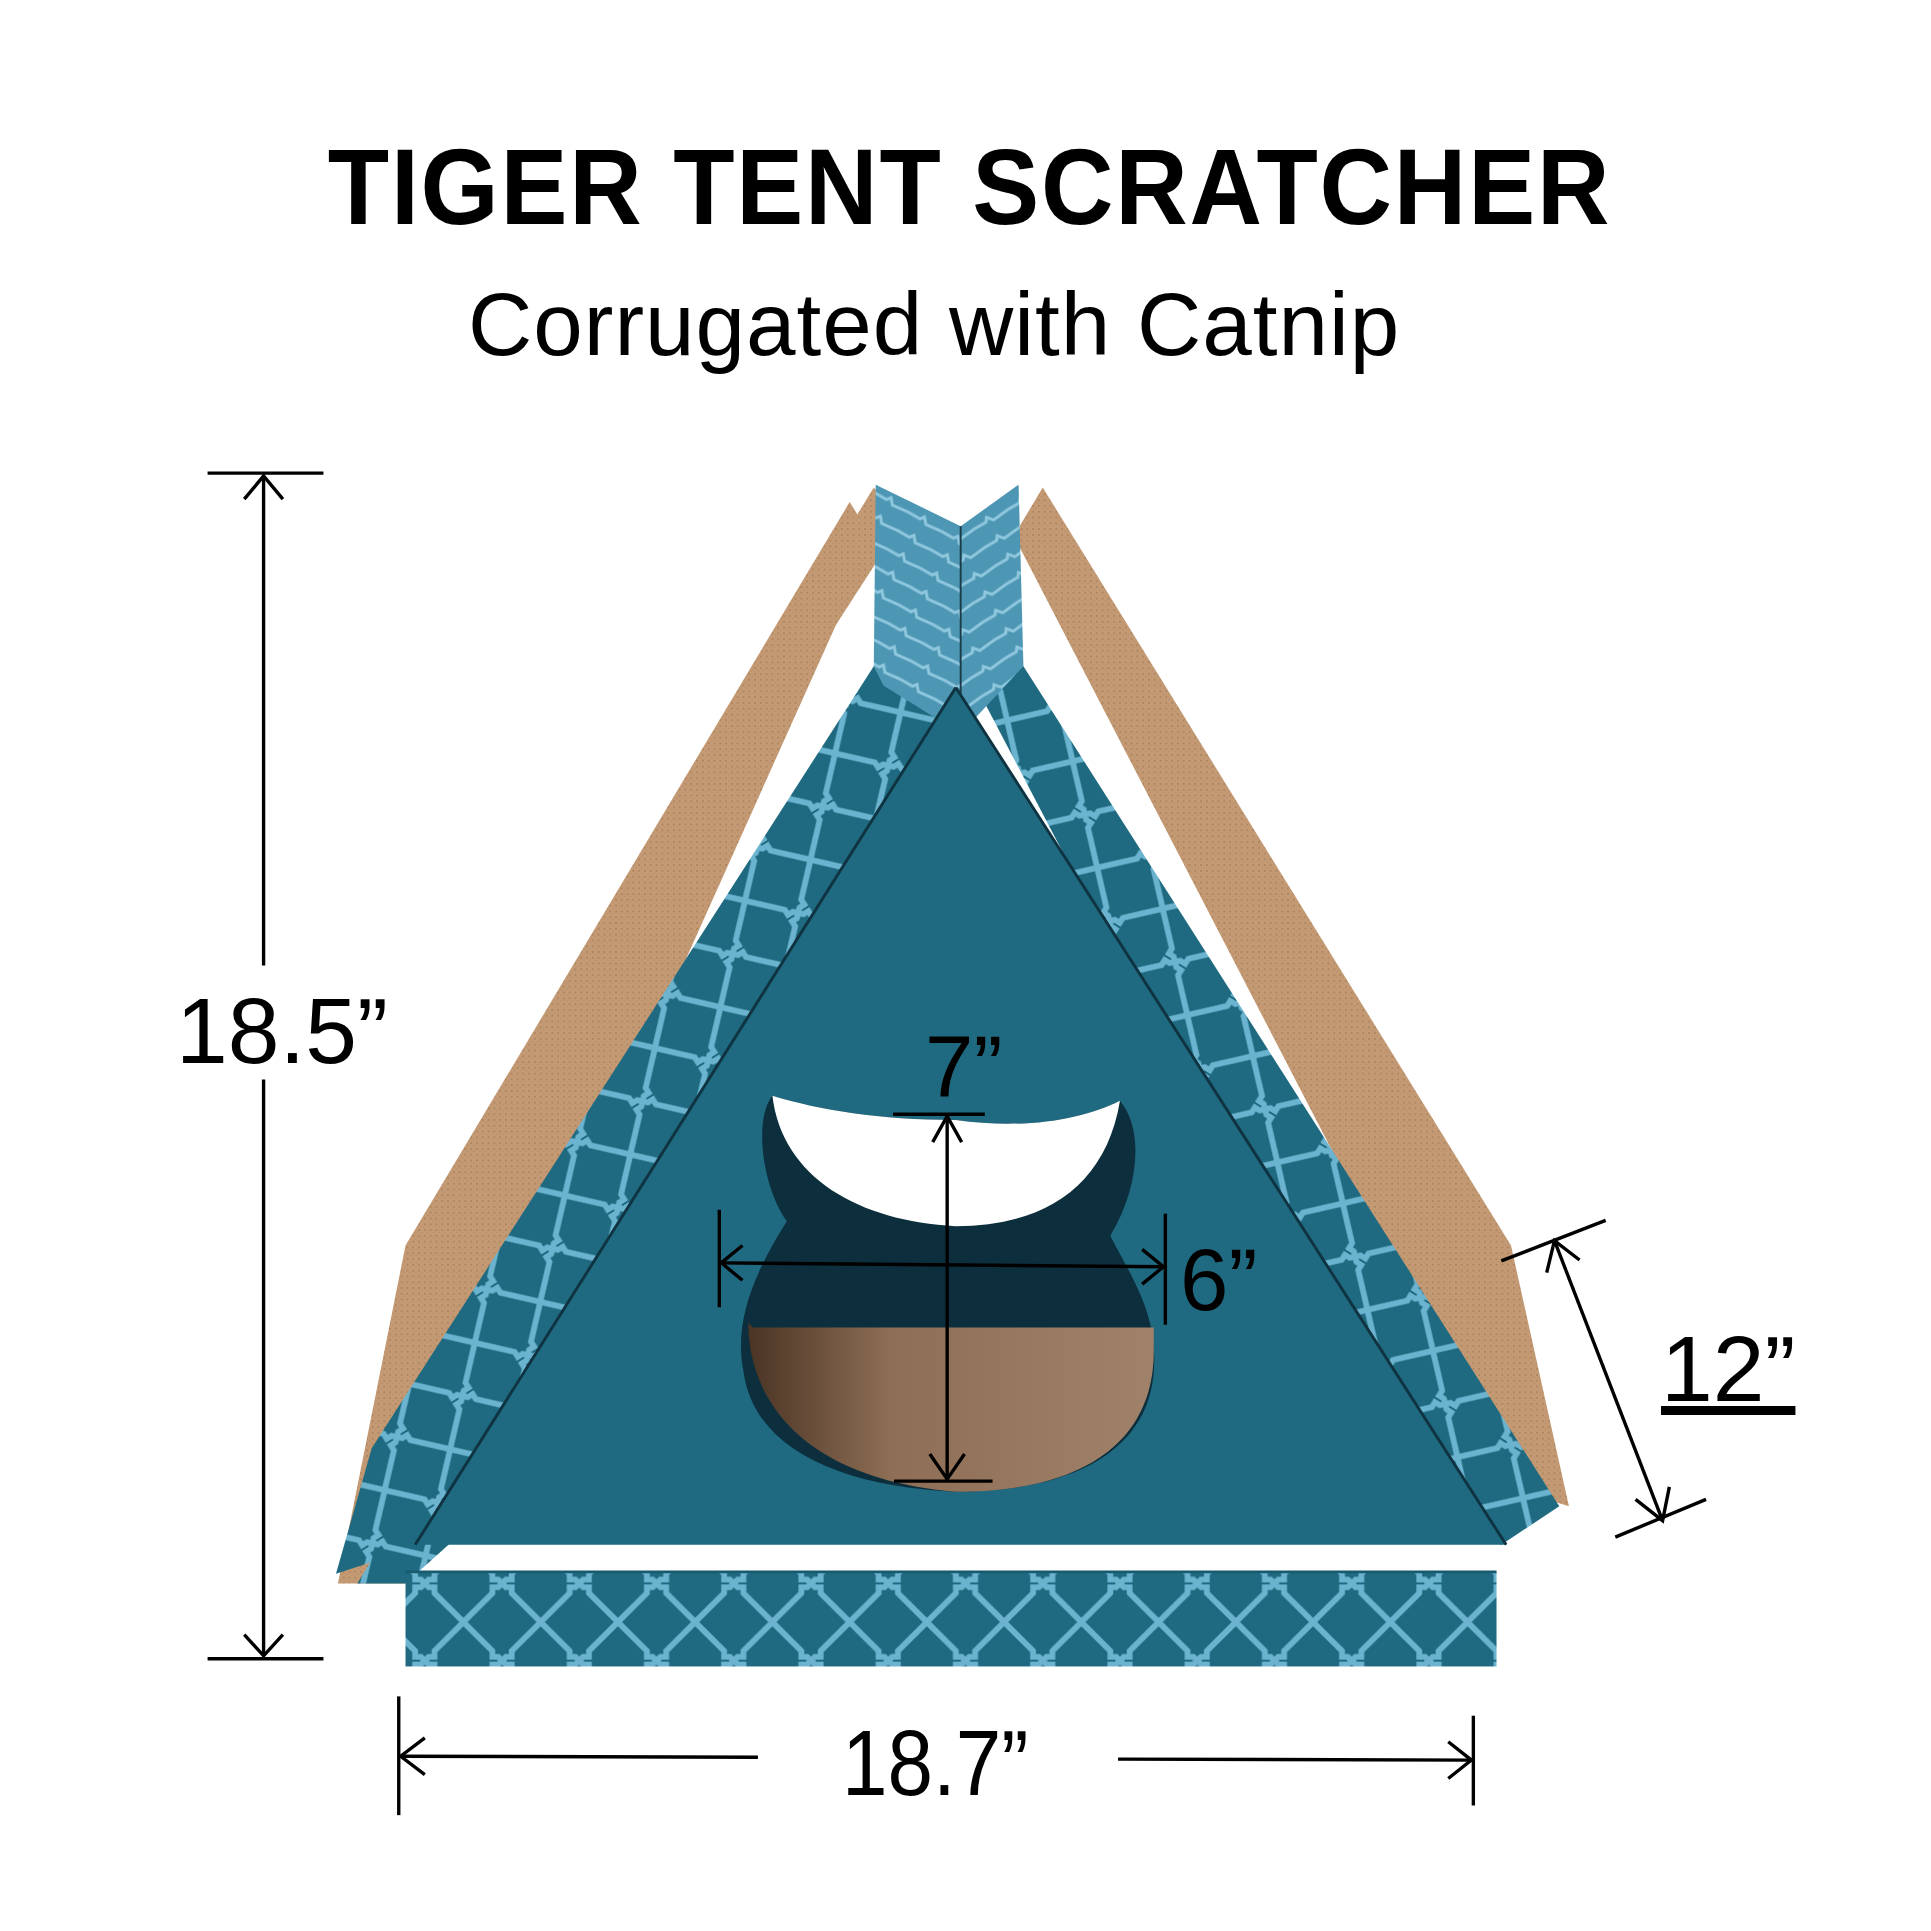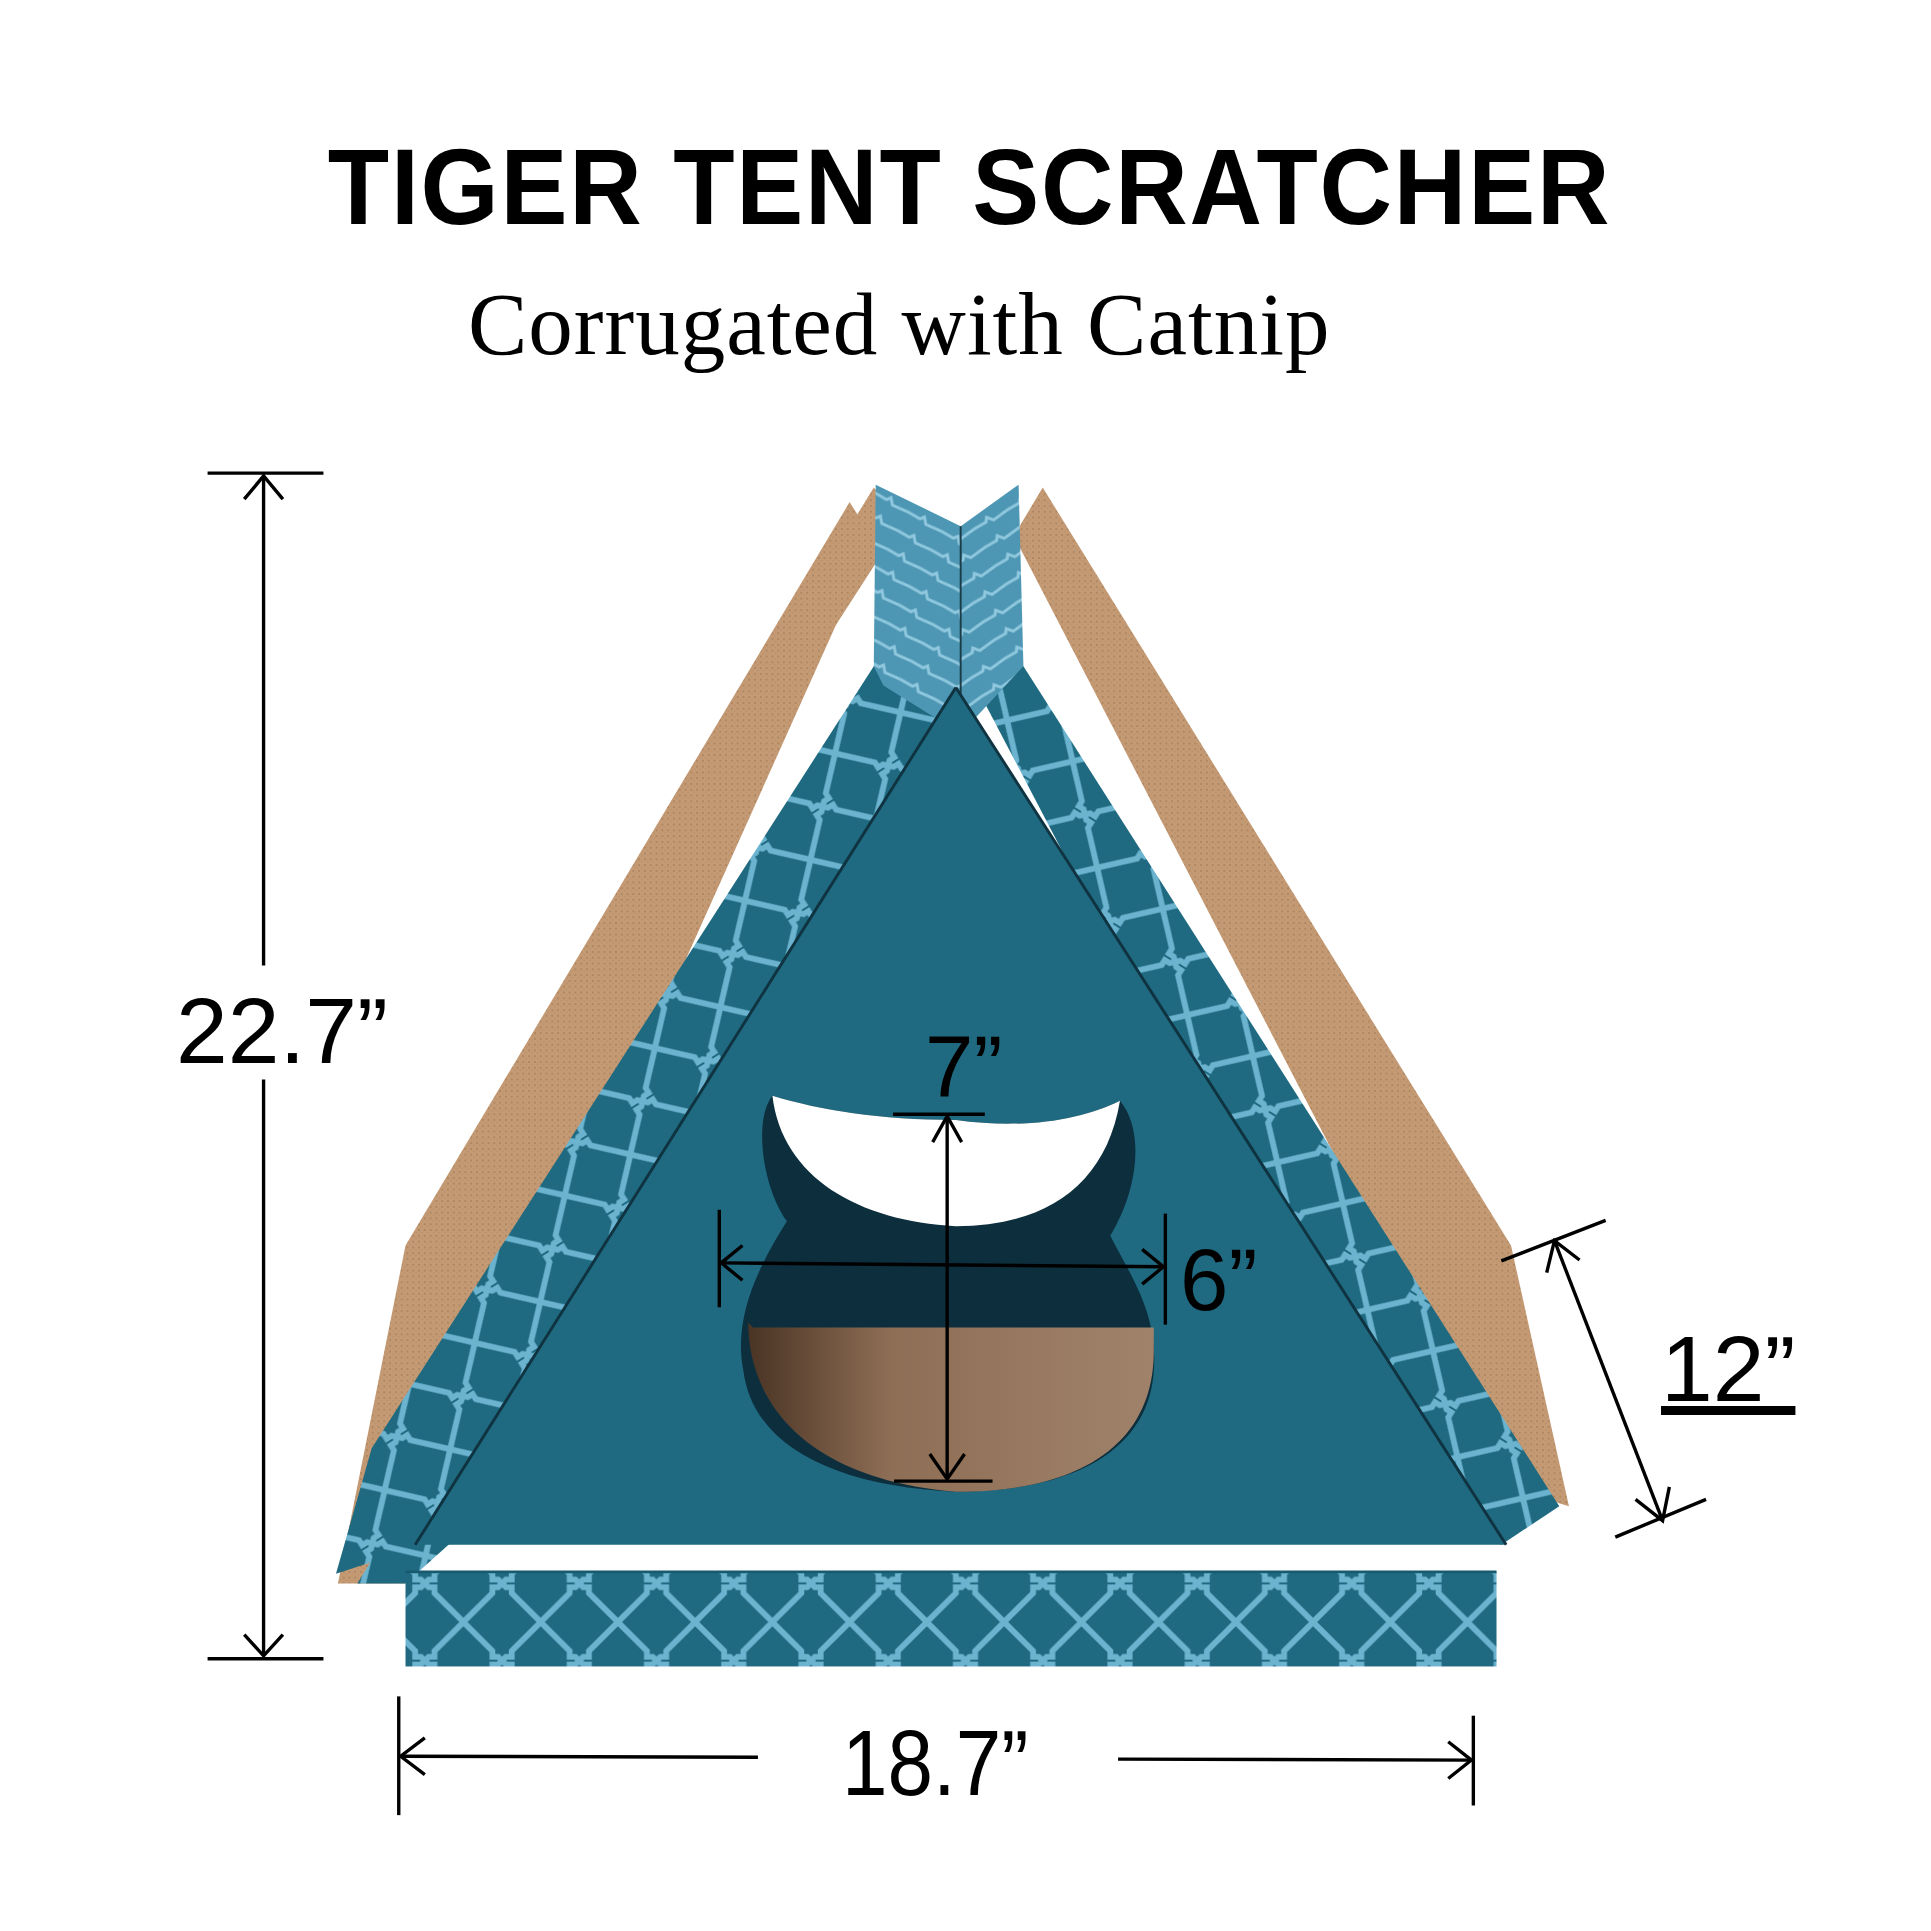--- a/index.html
+++ b/index.html
@@ -1,18 +1,18 @@
 <!DOCTYPE html>
 <html><head>
 <meta charset="utf-8">
 <style>
   html, body { margin:0; padding:0; background:#ffffff; }
   body { width:1931px; height:1931px; position:relative; overflow:hidden; font-family:"Liberation Sans", sans-serif; }
   .title { position:absolute; left:0; width:1931px; top:133px; text-align:center; font-family:"Liberation Sans", sans-serif; font-weight:bold; font-size:108px; letter-spacing:1.9px; color:#000; transform:scaleX(0.93); transform-origin:1023px 0; line-height:1; }
-  .subtitle { position:absolute; left:468px; top:280px; font-family:Liberation Serif, serif; font-weight:normal; font-size:89px; color:#000; line-height:1; letter-spacing:1px; }
+  .subtitle { position:absolute; left:468px; top:280px; font-family:Liberation Sans, sans-serif; font-weight:normal; font-size:89px; color:#000; line-height:1; letter-spacing:1px; }
   .stage { position:absolute; left:0; top:0; width:1931px; height:1931px; }
   .dim-label { position:absolute; font-family:"Liberation Sans", sans-serif; color:#000; line-height:1; }
   .dim-height { left:176px; top:985px; font-size:93px; }
   .dim-opening-h { left:925px; top:1023px; font-size:87px; }
   .dim-opening-w { left:1180px; top:1236px; font-size:87px; }
   .dim-depth { left:1661px; top:1323px; font-size:93px;text-decoration:underline; }
   .dim-width { left:842px; top:1717px; font-size:93px; transform:scaleX(0.88); transform-origin:left top; }
 </style>
 </head>
 <body>
@@ -123,18 +123,18 @@
 
   <g stroke="#000" stroke-width="3.5" fill="none">
     <line x1="745" y1="1253" x2="745" y2="1354"></line>
     <line x1="1207" y1="1257" x2="1207" y2="1372"></line>
     <line x1="747" y1="1308" x2="1205" y2="1312"></line>
     <polyline points="769,1290 747,1308 769,1326"></polyline>
     <polyline points="1183,1294 1205,1312 1183,1330"></polyline>
   </g>
 </svg>
 
-<div class="dim-label dim-height">22.7”</div>
+<div class="dim-label dim-height">18.5”</div>
 <div class="dim-label dim-opening-h">7”</div>
 <div class="dim-label dim-opening-w">6”</div>
 <div class="dim-label dim-depth">12”</div>
 <div class="dim-label dim-width">18.7”</div>
 
 
 </body></html>

